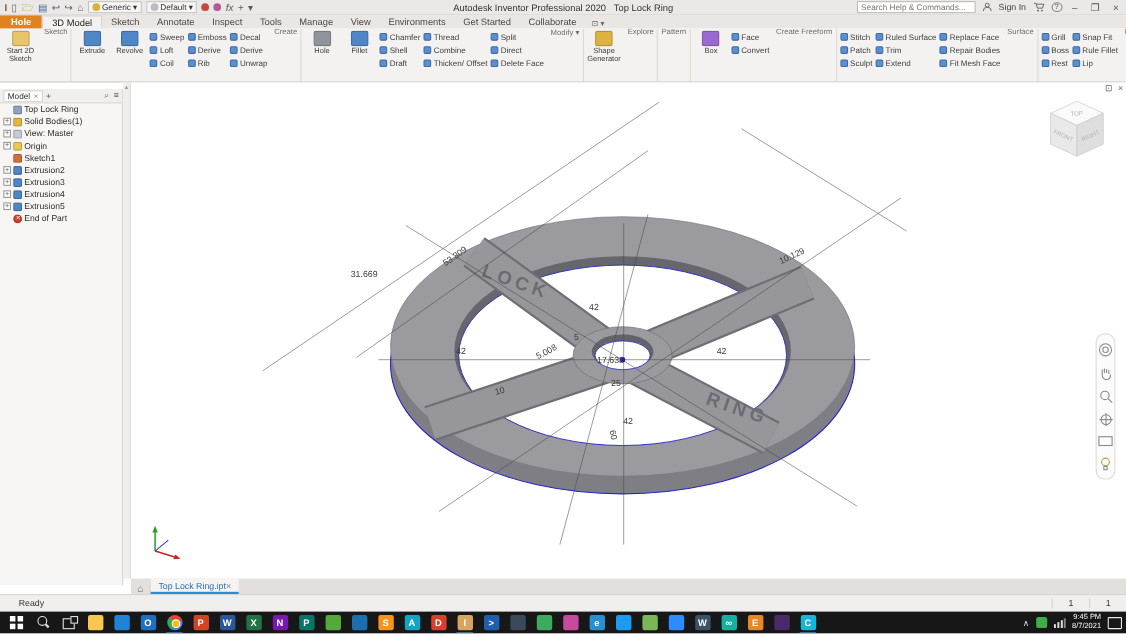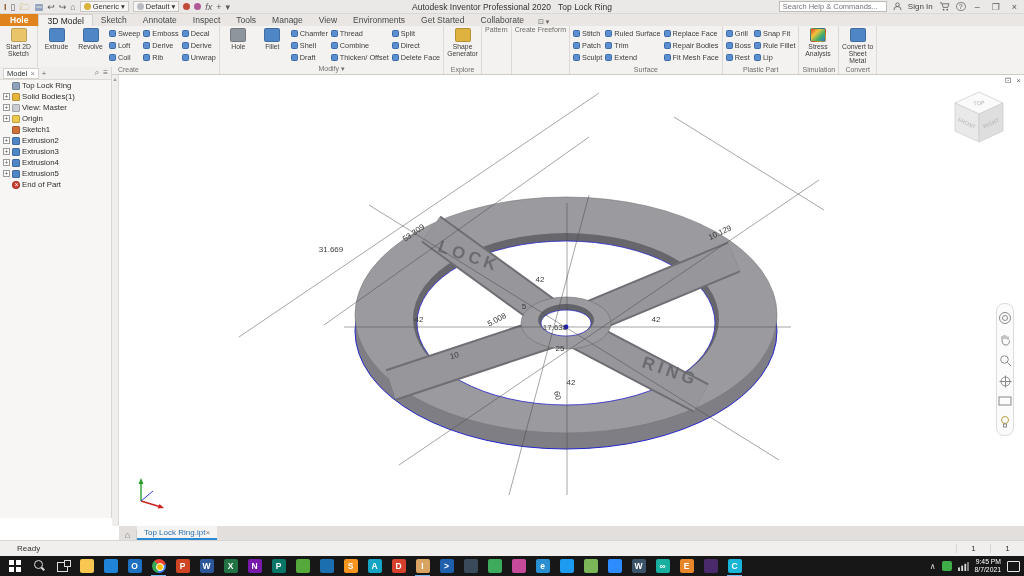--- a/index.html
+++ b/index.html
@@ -19,33 +19,33 @@
 
   
   #tabrow{top:14px;left:0;width:1024px;height:12px;background:#e9e6e3;display:flex;align-items:flex-end;font-size:8.5px;color:#4a4a4a;}
   .rtab{padding:1px 8px;height:12px;display:flex;align-items:center;}
   .rtab.file{background:#e0821e;color:#fff;font-weight:bold;padding:1px 10px;}
   .rtab.active{background:#f4f2f0;color:#222;border:1px solid #d5d2ce;border-bottom:none;}
   .tab-extra{margin-left:6px;font-size:7px;color:#666;}
 
   
   #ribbon{top:26px;left:0;width:1024px;height:49px;background:#f4f2f0;border-bottom:1px solid #cfccc8;display:flex;overflow:hidden;}
-  .rgroup{display:flex;flex-direction:column;border-right:1px solid #ddd9d5;height:100%;}
+  .rgroup{display:flex;flex-direction:row;border-right:1px solid #ddd9d5;height:100%;}
   .rbody{display:flex;flex:1;align-items:stretch;padding:1px 2px 0 2px;gap:1px;}
   .rlabel{font-size:7px;color:#6f6c68;text-align:center;padding:0 3px 1px 3px;white-space:nowrap;}
   .bigbtn{width:33px;display:flex;flex-direction:column;align-items:center;justify-content:flex-start;gap:1px;padding-top:1px;}
   .bigbtn .blab{font-size:6.8px;color:#3c3c3c;text-align:center;line-height:1.05;white-space:normal;}
   .bigicon{width:16px;height:14px;border-radius:2px;border:1px solid rgba(0,0,0,.18);}
   .bigicon.grad{background:linear-gradient(135deg,#e04030,#f5c33a,#3fae6a,#3f6fd0);}
   .rcol{display:flex;flex-direction:column;justify-content:flex-start;gap:1px;padding-top:1px;}
   .sbtn{display:flex;align-items:center;gap:2px;height:11px;white-space:nowrap;font-size:7.3px;color:#3c3c3c;padding:0 1px;}
   .sicon{width:7px;height:7px;border-radius:1.5px;background:#5b8fd0;border:1px solid #3c6ca8;flex:none;}
 
   
-  #browser{top:67px;left:0;width:112px;height:451px;background:#f7f6f5;border-right:1px solid #d8d5d2;font-size:7.8px;color:#2e2e2e;}
+  #browser{top:81px;left:0;width:112px;height:451px;background:#f7f6f5;border-right:1px solid #d8d5d2;font-size:7.8px;color:#2e2e2e;}
   #browser-head{height:13px;display:flex;align-items:center;border-bottom:1px solid #ddd9d5;padding:0 3px;gap:3px;background:#f1efed;}
   #browser-head .btab{display:flex;gap:3px;align-items:center;background:#fff;border:1px solid #d5d2ce;height:11px;padding:0 3px;font-size:7.5px;}
   #browser-head .hicons{margin-left:auto;display:flex;gap:4px;color:#666;font-size:8px;}
   .trow{display:flex;align-items:center;gap:2px;height:11px;padding-left:3px;}
   .texp{width:7px;height:7px;border:1px solid #9a9a9a;background:#fff;font-size:6.5px;line-height:5px;text-align:center;color:#555;flex:none;}
   .texp.blank{border:none;background:transparent;}
   .ticon{width:8px;height:8px;border-radius:1.5px;flex:none;border:1px solid rgba(0,0,0,.2);}
   .ti-part-icon{background:#8fa3bc;}
   .ti-solid-bodies-folder-icon{background:#e8b53c;}
   .ti-view-master-icon{background:#c9cdd3;}
@@ -290,20 +290,36 @@
           <div class="bigicon" style="background: rgb(221, 178, 63);"></div>
           <span class="blab">Shape Generator</span>
         </div>
       </div>
       <div class="rlabel">Explore</div>
     </div>
     <div class="rgroup">
       <div class="rlabel">Pattern</div>
     </div>
     <div class="rgroup">
+      <div class="rbody">
+        <div class="bigbtn">
+          <div class="bigicon" style="background: rgb(154, 106, 208);"></div>
+          <span class="blab">Box</span>
+        </div>
+        <div class="rcol">
+          <div class="sbtn">
+            <span class="sicon"></span>
+            <span>Face</span>
+          </div>
+          <div class="sbtn">
+            <span class="sicon"></span>
+            <span>Convert</span>
+          </div>
+        </div>
+      </div>
       <div class="rlabel">Create Freeform</div>
     </div>
     <div class="rgroup">
       <div class="rbody">
         <div class="rcol">
           <div class="sbtn">
             <span class="sicon"></span>
             <span>Stitch</span>
           </div>
           <div class="sbtn">

